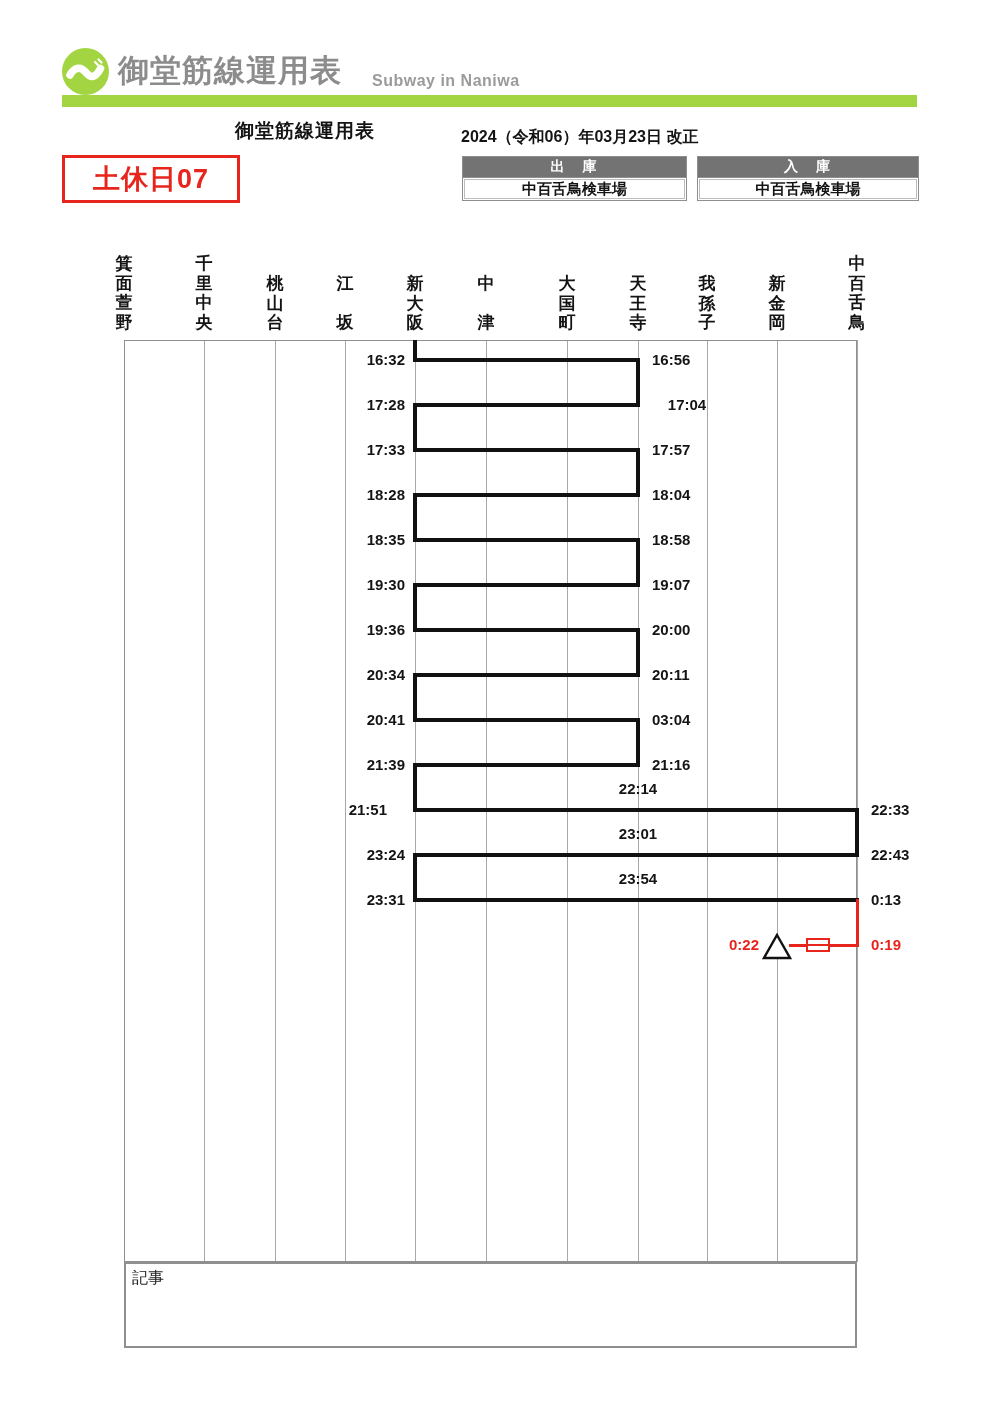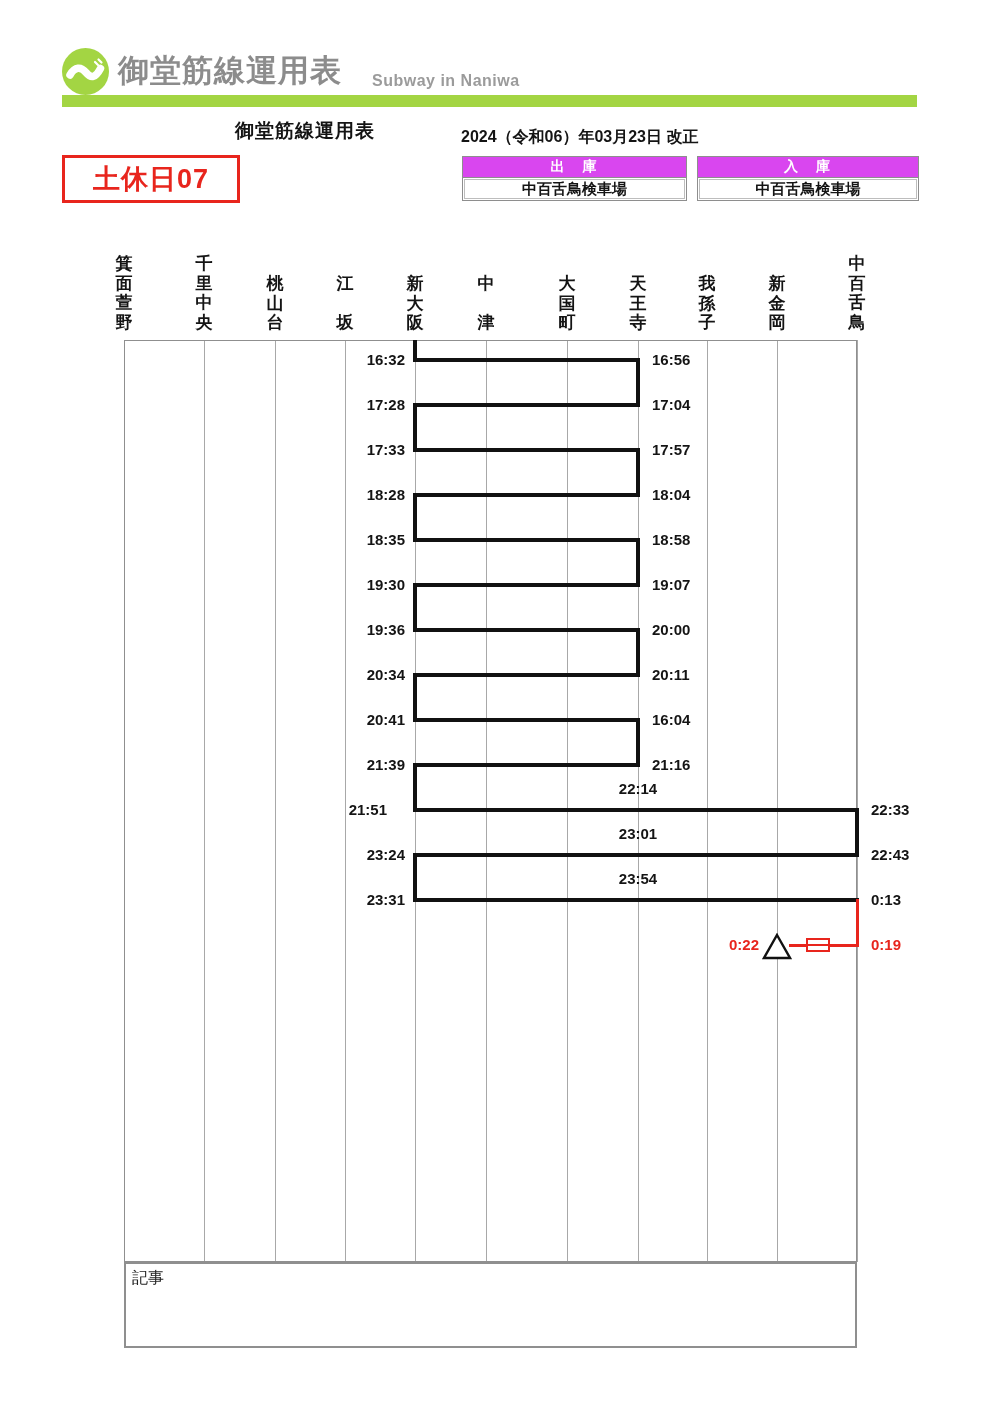--- a/index.html
+++ b/index.html
@@ -15,21 +15,21 @@
   .page-title{position:absolute;left:235px;top:118px;font-size:19px;font-weight:bold;color:#141414;margin:0;letter-spacing:1px;}
   .revision{position:absolute;left:461px;top:127px;font-size:16px;font-weight:bold;color:#141414;}
   .duty-badge{
     position:absolute;left:62px;top:155px;width:178px;height:48px;box-sizing:border-box;
     border:3px solid #e8251d;color:#e8251d;font-size:27px;font-weight:bold;
     display:flex;align-items:center;justify-content:center;letter-spacing:1px;background:#fff;
   }
   .depot{position:absolute;top:156px;box-sizing:border-box;border:1px solid #8e8e8e;background:#fff;}
   .depot-out{left:462px;width:225px;}
   .depot-in{left:697px;width:222px;}
-  .depot-h{height:20px;background:#d946ef;color:#ffffff;font-size:14px;font-weight:bold;
+  .depot-h{height:20px;background:#737373;color:#ffffff;font-size:14px;font-weight:bold;
     display:flex;align-items:center;justify-content:center;letter-spacing:2px;}
   .depot-v{height:22px;background:#fff;color:#141414;font-size:15px;font-weight:bold;
     display:flex;align-items:center;justify-content:center;border-top:1px solid #8e8e8e;
     box-shadow:inset 0 0 0 1px #fff, inset 0 0 0 2px #bdbdbd;font-family:Liberation Mono, monospace;}
   
   #diagram{position:absolute;left:0;top:0;width:1000px;height:1414px;}
   .chart-frame{position:absolute;box-sizing:border-box;border:1px solid #8f8f8f;background:transparent;}
   .grid-line{position:absolute;width:1px;background:#a8a8a8;}
   .run-h,.run-v{position:absolute;background:#111;}
   .run-red{background:#e8251d;}
@@ -144,21 +144,21 @@
         <span>舌</span>
         <span>鳥</span>
       </div>
       <div class="run-h" style="left: 413px; top: 358px; width: 227px; height: 4px;"></div>
       <div class="run-v" style="left: 413px; top: 340px; width: 4px; height: 22px;"></div>
       <div class="t-label t-left" style="left: 335px; top: 350px; width: 70px;">16:32</div>
       <div class="t-label t-right" style="left: 652px; top: 350px; width: 70px;">16:56</div>
       <div class="run-h" style="left: 413px; top: 403px; width: 227px; height: 4px;"></div>
       <div class="run-v" style="left: 636px; top: 358px; width: 4px; height: 49px;"></div>
       <div class="t-label t-left" style="left: 335px; top: 395px; width: 70px;">17:28</div>
-      <div class="t-label t-right" style="left: 652px; top: 395px; width: 70px;">17:04</div>
+      <div class="t-label t-right" style="left: 652px; top: 395px; width: 70px; text-align: center;">17:04</div>
       <div class="run-h" style="left: 413px; top: 448px; width: 227px; height: 4px;"></div>
       <div class="run-v" style="left: 413px; top: 403px; width: 4px; height: 49px;"></div>
       <div class="t-label t-left" style="left: 335px; top: 440px; width: 70px;">17:33</div>
       <div class="t-label t-right" style="left: 652px; top: 440px; width: 70px;">17:57</div>
       <div class="run-h" style="left: 413px; top: 493px; width: 227px; height: 4px;"></div>
       <div class="run-v" style="left: 636px; top: 448px; width: 4px; height: 49px;"></div>
       <div class="t-label t-left" style="left: 335px; top: 485px; width: 70px;">18:28</div>
       <div class="t-label t-right" style="left: 652px; top: 485px; width: 70px;">18:04</div>
       <div class="run-h" style="left: 413px; top: 538px; width: 227px; height: 4px;"></div>
       <div class="run-v" style="left: 413px; top: 493px; width: 4px; height: 49px;"></div>
@@ -172,21 +172,21 @@
       <div class="run-v" style="left: 413px; top: 583px; width: 4px; height: 49px;"></div>
       <div class="t-label t-left" style="left: 335px; top: 620px; width: 70px;">19:36</div>
       <div class="t-label t-right" style="left: 652px; top: 620px; width: 70px;">20:00</div>
       <div class="run-h" style="left: 413px; top: 673px; width: 227px; height: 4px;"></div>
       <div class="run-v" style="left: 636px; top: 628px; width: 4px; height: 49px;"></div>
       <div class="t-label t-left" style="left: 335px; top: 665px; width: 70px;">20:34</div>
       <div class="t-label t-right" style="left: 652px; top: 665px; width: 70px;">20:11</div>
       <div class="run-h" style="left: 413px; top: 718px; width: 227px; height: 4px;"></div>
       <div class="run-v" style="left: 413px; top: 673px; width: 4px; height: 49px;"></div>
       <div class="t-label t-left" style="left: 335px; top: 710px; width: 70px;">20:41</div>
-      <div class="t-label t-right" style="left: 652px; top: 710px; width: 70px;">16:04</div>
+      <div class="t-label t-right" style="left: 652px; top: 710px; width: 70px;">03:04</div>
       <div class="run-h" style="left: 413px; top: 763px; width: 227px; height: 4px;"></div>
       <div class="run-v" style="left: 636px; top: 718px; width: 4px; height: 49px;"></div>
       <div class="t-label t-left" style="left: 335px; top: 755px; width: 70px;">21:39</div>
       <div class="t-label t-right" style="left: 652px; top: 755px; width: 70px;">21:16</div>
       <div class="run-h" style="left: 413px; top: 808px; width: 446px; height: 4px;"></div>
       <div class="run-v" style="left: 413px; top: 763px; width: 4px; height: 49px;"></div>
       <div class="t-label t-left" style="left: 317px; top: 800px; width: 70px;">21:51</div>
       <div class="t-label t-right" style="left: 871px; top: 800px; width: 70px;">22:33</div>
       <div class="t-label t-mid" style="left: 603px; top: 779px; width: 70px;">22:14</div>
       <div class="run-h" style="left: 413px; top: 853px; width: 446px; height: 4px;"></div>

